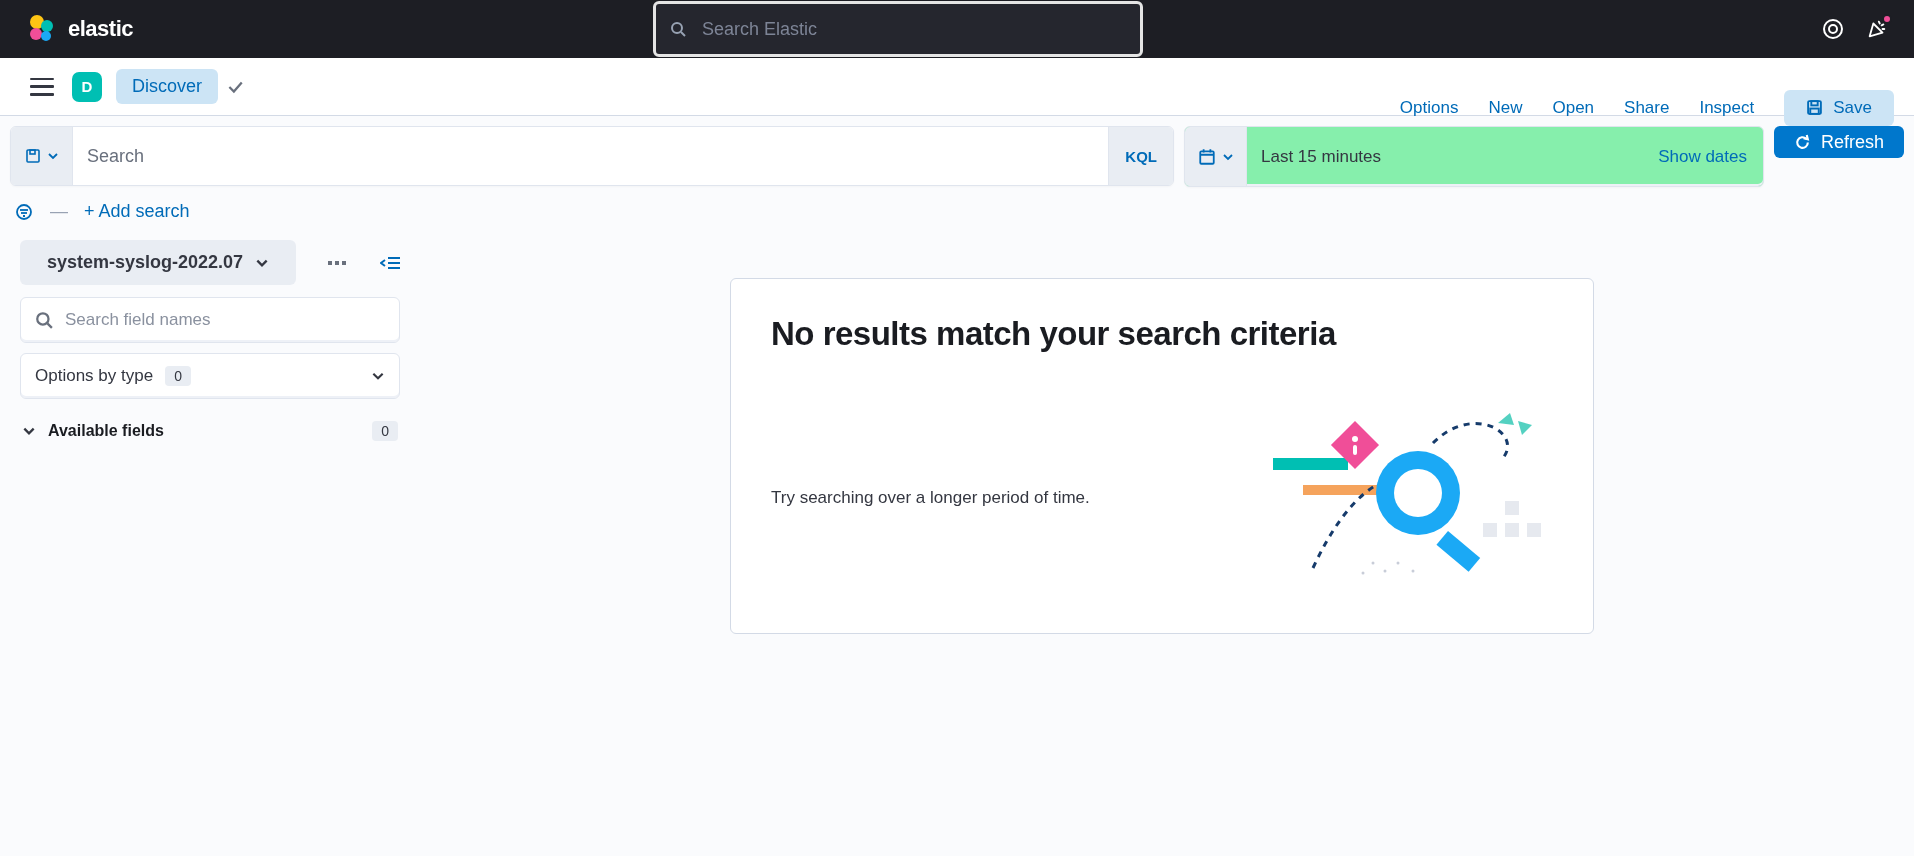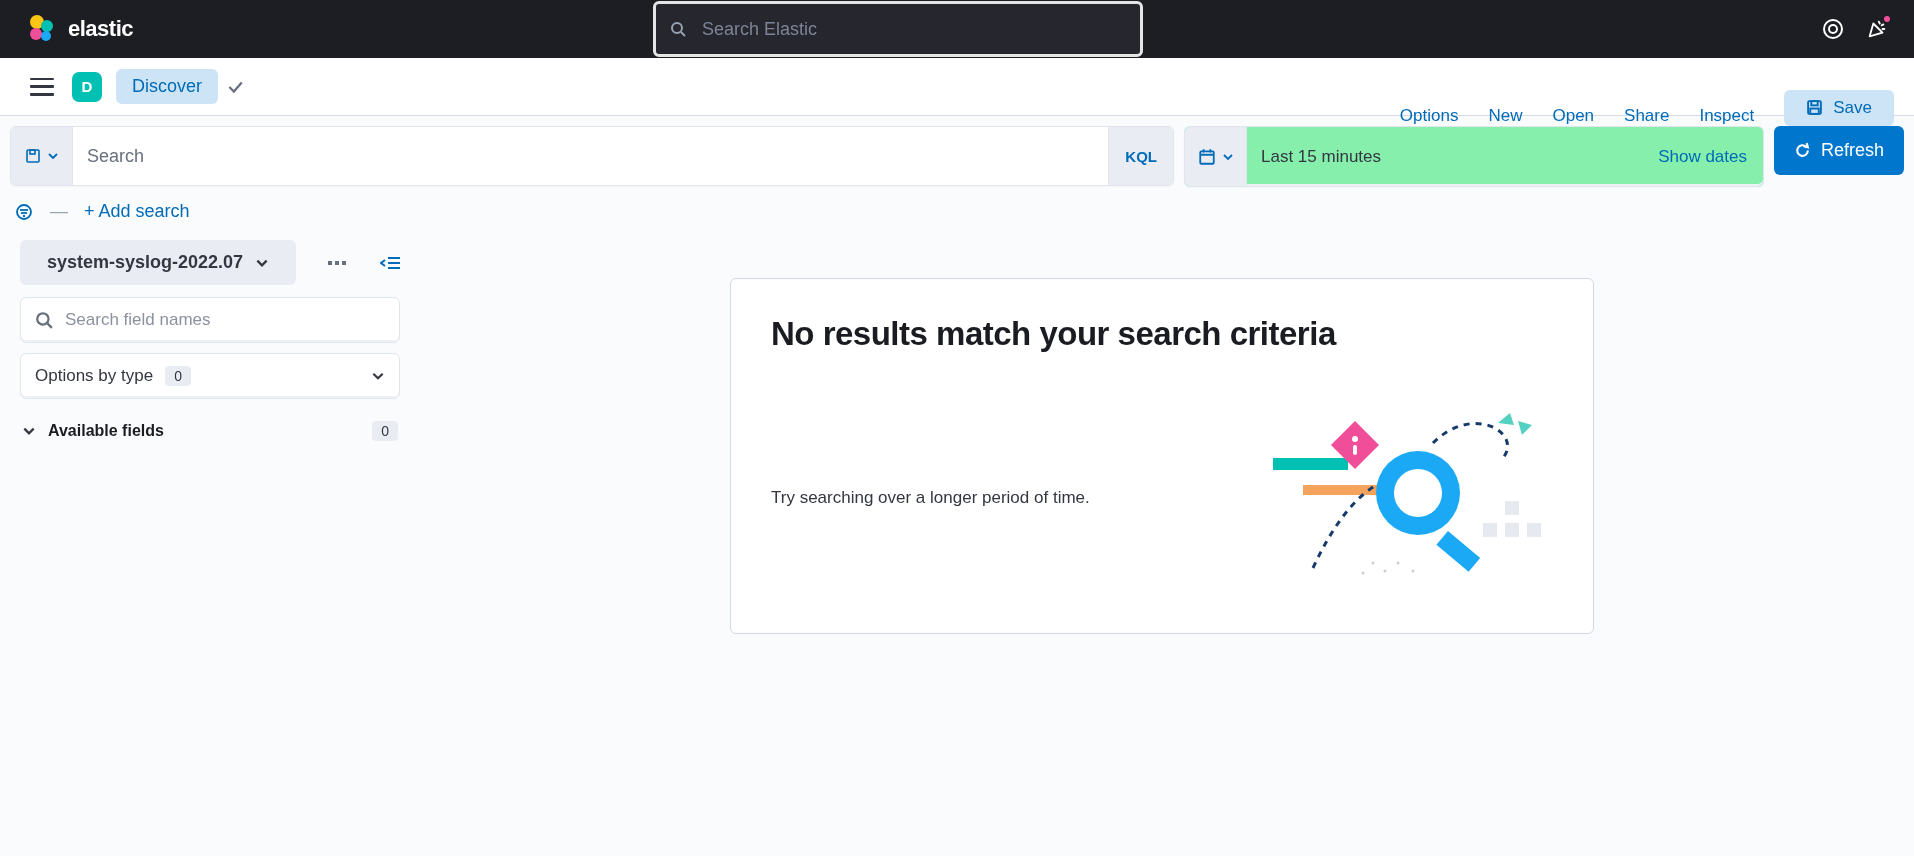--- a/index.html
+++ b/index.html
@@ -15,36 +15,36 @@
   .header-right { margin-left: auto; display: flex; align-items: center; gap: 22px; padding-right: 10px; }
   .notif-dot { position: absolute; top: -4px; right: -4px; width: 10px; height: 10px; background: #f04e98; border-radius: 50%; border: 2px solid #1d1e24; }
   .header-icon-wrap { position: relative; }
   
   
   .sub-header { background: #fff; height: 58px; display: flex; align-items: center; padding: 0 20px; border-bottom: 1px solid #d3dae6; }
   .hamburger { width: 24px; height: 18px; display: flex; flex-direction: column; justify-content: space-between; cursor: pointer; margin: 0 18px 0 10px; }
   .hamburger div { height: 2.5px; background: #343741; border-radius: 1px; }
   .space-badge { width: 30px; height: 30px; background: #00bfb3; color: #fff; border-radius: 7px; display: flex; align-items: center; justify-content: center; font-weight: 700; font-size: 15px; margin-right: 14px; }
   .discover-pill { background: #cce4f5; color: #006bb8; padding: 7px 16px; border-radius: 6px; font-size: 18px; font-weight: 500; margin-right: 8px; }
-  .sub-header-actions { margin-left: auto; display: flex; align-items: flex-end; gap: 30px; font-size: 17px; margin-top: 42px; }
+  .sub-header-actions { margin-left: auto; display: flex; align-items: center; gap: 30px; font-size: 17px; margin-top: 42px; }
   .sub-header-actions a { color: #006bb8; text-decoration: none; cursor: pointer; }
   .save-btn { background: #cce4f5; color: #006bb8; padding: 8px 22px; border-radius: 6px; display: flex; align-items: center; gap: 10px; font-size: 17px; font-weight: 500; cursor: pointer; border: none; }
   
   
   .query-row { display: flex; align-items: stretch; gap: 10px; padding: 10px 10px 0 10px; }
   .query-box { flex: 1; display: flex; border: 1px solid #e0e5ee; border-radius: 6px; background: #fff; height: 60px; overflow: hidden; box-shadow: 0 1px 2px rgba(0,0,0,.03), inset 0 -2px 0 #eef1f7; }
   .query-prefix { background: #e9edf3; width: 62px; display: flex; align-items: center; justify-content: center; gap: 6px; border-right: 1px solid #e0e5ee; cursor: pointer; }
   .query-input { flex: 1; border: none; outline: none; padding: 0 14px; font-size: 18px; color: #343741; }
   .query-input::placeholder { color: #69707d; }
   .kql-badge { background: #e9edf3; padding: 0 16px; display: flex; align-items: center; font-size: 15px; font-weight: 600; color: #006bb8; border-left: 1px solid #e0e5ee; cursor: pointer; }
   .time-box { flex: 0 0 580px; display: flex; border: 1px solid #e0e5ee; border-radius: 6px; background: #86efac; height: 61px; overflow: hidden; box-shadow: 0 1px 2px rgba(0,0,0,.03), inset 0 -2px 0 #eef1f7; }
   .time-prefix { background: #e9edf3; width: 62px; display: flex; align-items: center; justify-content: center; gap: 6px; border-right: 1px solid #e0e5ee; cursor: pointer; }
   .time-text { flex: 1; display: flex; align-items: center; padding: 0 14px; font-size: 17px; color: #343741; }
   .show-dates { display: flex; align-items: center; padding: 0 16px; color: #006bb8; font-size: 17px; cursor: pointer; }
-  .refresh-btn { flex: 0 0 130px; background: #0077cc; color: #fff; border: none; border-radius: 6px; display: flex; align-items: center; justify-content: center; gap: 10px; font-size: 18px; font-weight: 500; cursor: pointer; height: 49px; }
+  .refresh-btn { flex: 0 0 130px; background: #0077cc; color: #fff; border: none; border-radius: 6px; display: flex; align-items: center; justify-content: center; gap: 10px; font-size: 18px; font-weight: 500; cursor: pointer; height: 32px; }
   
   
   .filter-row { display: flex; align-items: center; gap: 16px; padding: 14px 14px 10px 14px; }
   .add-filter { color: #006bb8; font-size: 18px; cursor: pointer; }
   
   
   .body-area { display: flex; padding: 8px 10px 20px 20px; gap: 20px; }
   .sidebar { width: 380px; flex-shrink: 0; }
   .main-area { flex: 1; display: flex; flex-direction: column; align-items: center; }
   

